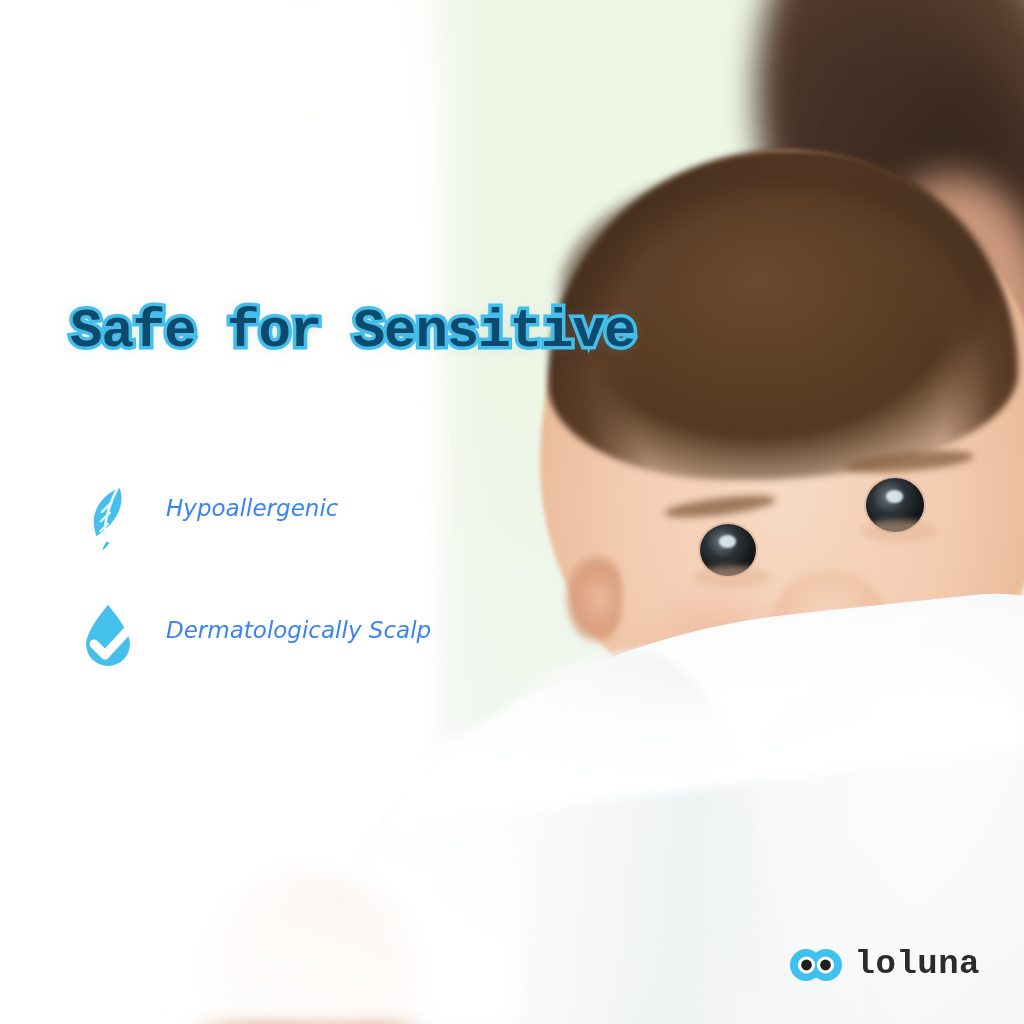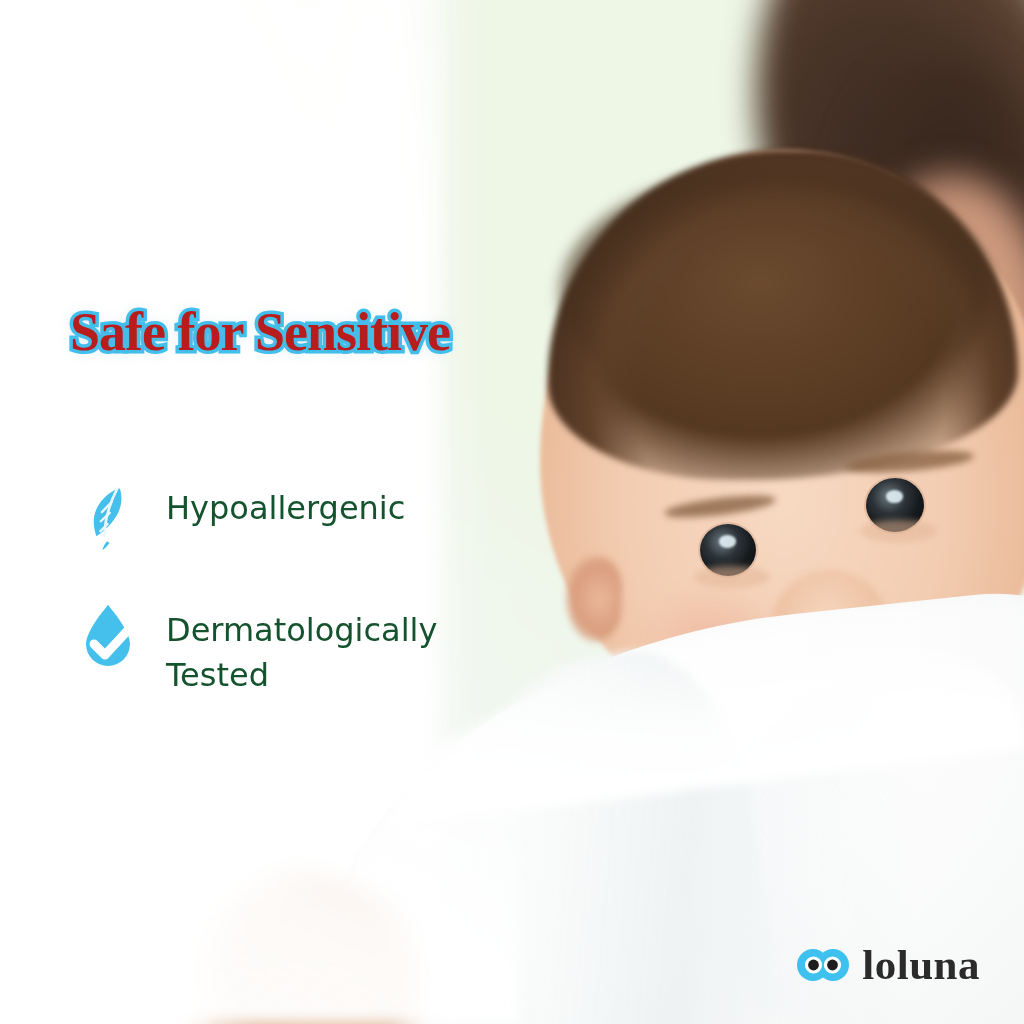--- a/index.html
+++ b/index.html
@@ -154,57 +154,58 @@
   }
   .bottom-haze{
     position:absolute;left:0;bottom:0;width:520px;height:300px;
     background:linear-gradient(200deg,rgba(255,255,255,0) 0%,rgba(255,255,255,.92) 52%,#ffffff 100%);
     filter:blur(8px);
   }
 
   
   .headline{
     position:absolute;left:70px;top:298px;
-    font-family:Liberation Serif, serif;
+    font-family:Liberation Mono, monospace;
     font-weight:700;
     font-size:54px;
     line-height:68px;
     letter-spacing:-1px;
-    color:#b91c1c;
+    color:#0c4a6e;
     -webkit-text-stroke:7px #3FC1F0;
     paint-order:stroke fill;
     text-shadow:0 0 14px rgba(120,170,190,.35);
     white-space:nowrap;
   }
   .headline .hl-line{display:block;}
 
   .features{
     position:absolute;left:72px;top:478px;
     display:flex;flex-direction:column;gap:50px;
   }
   .feature{display:flex;align-items:flex-start;gap:22px;}
   .feature .ficon{width:72px;height:72px;flex:0 0 72px;display:block;}
   .feature .ftext{
     font-family:"DejaVu Sans",sans-serif;
-    font-size:32px;line-height:45px;
-    color:#14532d;
+    font-size:23px;line-height:45px;
+    color:#3b82f6;
     max-width:360px;
     padding-top:8px;
+    font-style:italic;
   }
 
   
   .logo{
     position:absolute;right:44px;bottom:38px;
     display:flex;align-items:center;gap:13px;
   }
   .logo .mark{width:52px;height:40px;display:block;}
   .logo .wordmark{
-    font-family:Liberation Serif, serif;
+    font-family:Liberation Mono, monospace;
     font-weight:700;
-    font-size:43px;
+    font-size:34px;
     line-height:43px;
     color:#2B2B2B;
     letter-spacing:.5px;
   }
 </style>
 </head>
 <body>
 
 <div id="ad">
 
@@ -260,21 +261,21 @@
         </g>
       </svg>
       <div class="ftext">Hypoallergenic</div>
     </div>
 
     <div class="feature">
       <svg class="ficon" viewBox="0 0 72 72">
         <path d="M36 5C36 5 14 30 14 44a22 22 0 0 0 44 0C58 30 36 5 36 5z" fill="#45C0EC"></path>
         <path d="M22 44l11 11 24-26" stroke="#FFFFFF" stroke-width="9" fill="none" stroke-linecap="round" stroke-linejoin="round"></path>
       </svg>
-      <div class="ftext">Dermatologically Tested</div>
+      <div class="ftext">Dermatologically Scalp</div>
     </div>
 
   </div>
 
   <div class="logo">
     <svg class="mark" viewBox="0 0 52 40">
       <circle cx="16" cy="20" r="16" fill="#3FC1F0"></circle>
       <circle cx="36" cy="20" r="16" fill="#3FC1F0"></circle>
       <circle cx="16.5" cy="20" r="8.6" fill="#FFFFFF"></circle>
       <circle cx="35.5" cy="20" r="8.6" fill="#FFFFFF"></circle>

